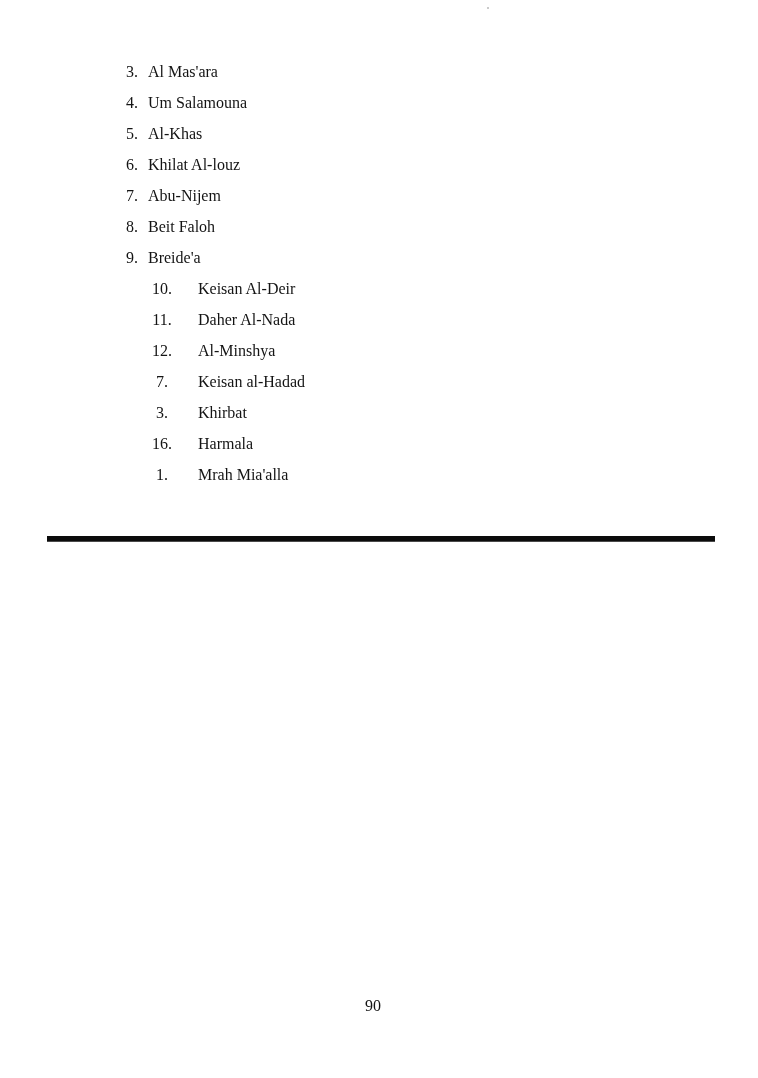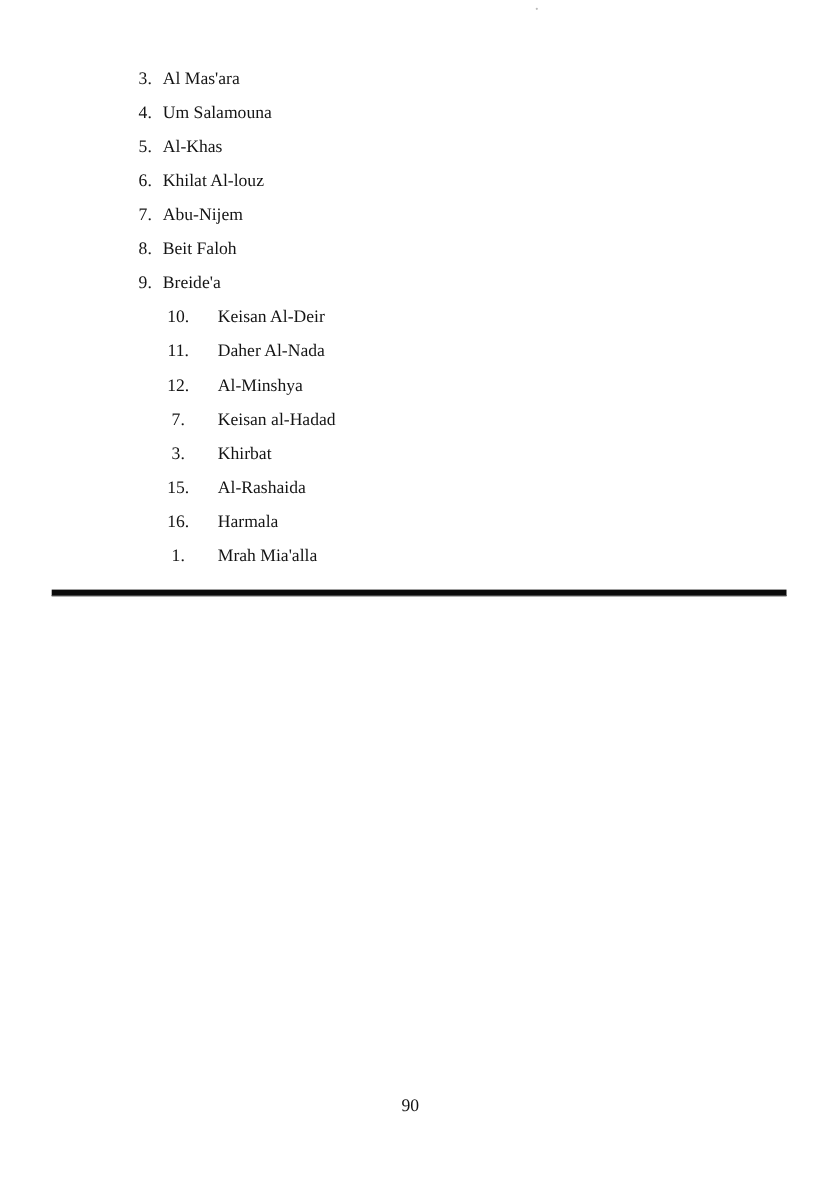--- a/index.html
+++ b/index.html
@@ -114,24 +114,20 @@
     </div>
     <div class="row row-wide">
       <span class="num">7.</span>
       <span class="name">Keisan al-Hadad</span>
     </div>
     <div class="row row-wide">
       <span class="num">3.</span>
       <span class="name">Khirbat</span>
     </div>
     <div class="row row-wide">
-      <span class="num">15.</span>
-      <span class="name">Al-Rashaida</span>
-    </div>
-    <div class="row row-wide">
       <span class="num">16.</span>
       <span class="name">Harmala</span>
     </div>
     <div class="row row-wide">
       <span class="num">1.</span>
       <span class="name">Mrah Mia'alla</span>
     </div>
 
   </div>
 

